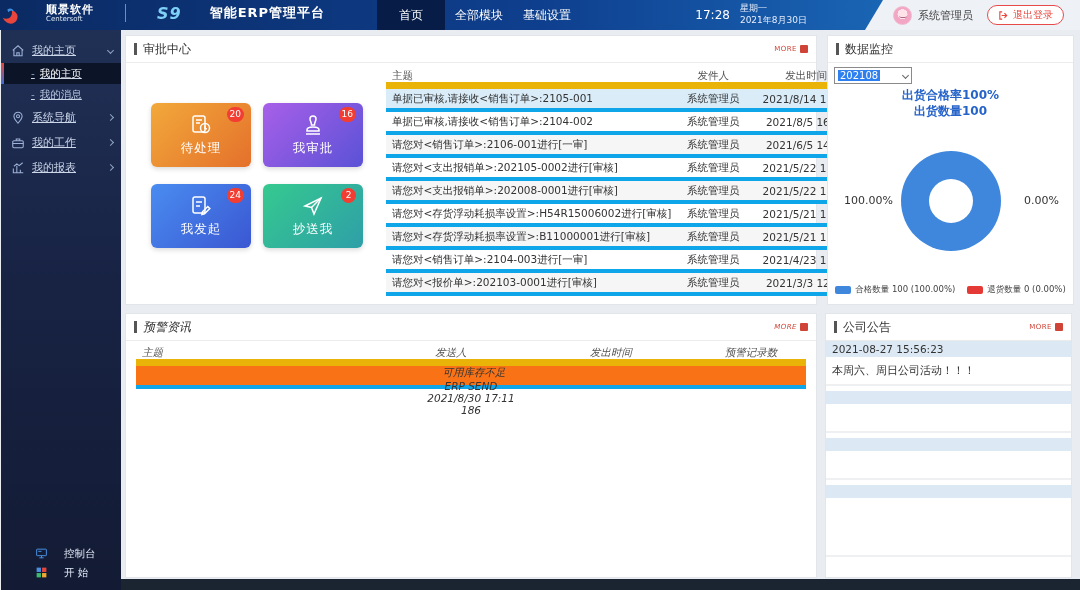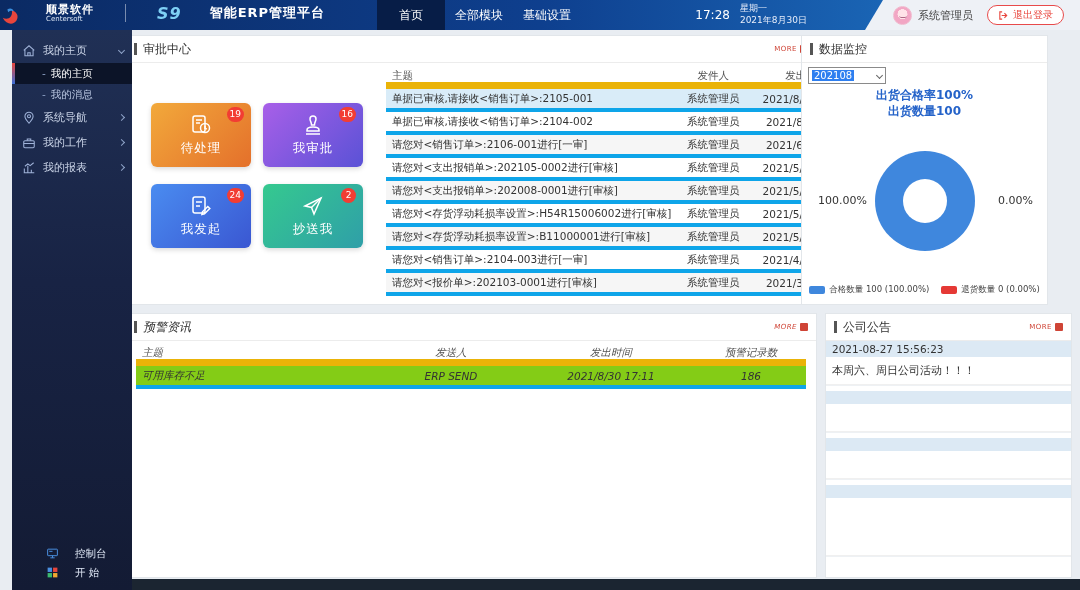--- a/index.html
+++ b/index.html
@@ -29,22 +29,22 @@
   .header-white{width:215px;height:30px;background:#eef1f6;clip-path:polygon(18px 0,100% 0,100% 100%,0 100%);
     display:flex;align-items:center;gap:6px;padding-left:28px;color:#333;}
   .avatar{width:19px;height:19px;border-radius:50%;background:radial-gradient(circle at 50% 42%,#ffe3e8 0 38%,#f2a6c4 39% 100%);
     border:1px solid #f0b8cc;position:relative;}
   .avatar::after{content:"";position:absolute;left:5px;top:7px;width:8px;height:3px;
     border-bottom:1px solid #b06a86;border-radius:50%;}
   .user-name{font-size:11px;color:#444;}
   .logout-btn{margin-left:8px;display:flex;align-items:center;gap:4px;border:1px solid #e84a4a;
     border-radius:11px;height:20px;padding:0 10px;color:#e8453c;font-size:10px;background:#fff;cursor:pointer;}
   
-  .sidebar{position:absolute;left:12px;top:30px;width:120px;height:560px;
-    background:linear-gradient(180deg,#203055 0%,#182344 45%,#131b34 100%);color:#cdd7ea;z-index:4;}
+  .sidebar{position:absolute;left:1px;top:30px;width:120px;height:560px;
+    background:linear-gradient(180deg,#203055 0%,#182344 45%,#131b34 100%);color:#cdd7ea;z-index:4;text-decoration:underline;}
   .side-menu{padding-top:8px;}
   .side-item{display:flex;align-items:center;gap:7px;height:25px;padding:0 8px 0 10px;cursor:pointer;font-size:11px;}
   .side-item svg{width:14px;height:14px;stroke:#9fb2d8;flex:none;}
   .side-item .lbl{flex:1;}
   .chev{width:5px;height:5px;border-right:1.4px solid #8fa3c8;border-bottom:1.4px solid #8fa3c8;display:inline-block;}
   .chev.down{transform:rotate(45deg);}
   .chev.right{transform:rotate(-45deg);}
   .side-sub{height:21px;line-height:21px;padding-left:30px;font-size:10.5px;color:#b9c6e0;cursor:pointer;position:relative;}
   .side-sub::before{content:"-";margin-right:5px;color:#8fa3c8;}
   .side-sub.active{background:#0c1428;color:#fff;}
@@ -84,23 +84,23 @@
   .v-scroll .arr.up{top:3px;transform:rotate(-135deg);}
   .v-scroll .arr.dn{bottom:3px;transform:rotate(45deg);}
   .v-thumb{position:absolute;left:0;width:7px;height:16px;background:#3f87dd;top:78%;}
   
   .panel-alerts{left:125px;top:313px;width:692px;height:265px;font-style:italic;}
   .alert-table{margin:5px 10px;font-size:10.5px;}
   .tr .a-subj{flex:1;padding-left:6px;}
   .tr .a-sender{width:150px;text-align:center;flex:none;}
   .tr .a-time{width:170px;text-align:center;flex:none;}
   .tr .a-count{width:110px;text-align:center;flex:none;}
-  .tr.row.alert-sel{background:#84cc16;}
-  
-  .panel-monitor{left:801px;top:35px;width:247px;height:270px;}
+  .tr.row.alert-sel{background:#f97316;flex-direction:column;}
+  
+  .panel-monitor{left:827px;top:35px;width:247px;height:270px;}
   .monitor-body{position:relative;height:241px;}
   .select{position:absolute;left:6px;top:4px;width:78px;height:17px;border:1px solid #8a8a8a;background:#fff;
     display:flex;align-items:center;padding:0 3px;cursor:pointer;}
   .sel-val{background:#2e7ff0;color:#fff;font-size:10px;padding:0 2px;}
   .sel-chev{margin-left:auto;width:5px;height:5px;border-right:1.3px solid #666;border-bottom:1.3px solid #666;transform:rotate(45deg);}
   .metric{position:absolute;width:100%;text-align:center;color:#2563c9;font-weight:bold;font-size:12px;}
   .metric.m1{top:24px;}
   .metric.m2{top:40px;}
   .donut{position:absolute;left:73px;top:88px;width:100px;height:100px;border-radius:50%;}
   .donut-hole{position:absolute;left:28px;top:28px;width:44px;height:44px;border-radius:50%;background:#fff;}
@@ -224,21 +224,21 @@
     <span class="panel-title">审批中心</span>
     <span class="more">
       <span>MORE</span>
       <span class="more-box"></span>
     </span>
   </div>
   <div class="approval-body">
     <div class="tiles-wrap">
       <div class="tiles-grid">
         <div class="tile" style="background: linear-gradient(135deg, rgb(242, 169, 59), rgb(228, 112, 43));">
-          <span class="badge">19</span>
+          <span class="badge">20</span>
           <svg viewBox="0 0 24 24" fill="none" stroke-width="1.5">
               <rect x="4" y="3" width="12" height="16" rx="2"></rect>
               <path d="M7 7h6M7 10h4"></path>
               <circle cx="16" cy="15" r="4.5"></circle>
               <path d="M16 12.8v2.4l1.8 1"></path>
             </svg>
           <span class="t-label">待处理</span>
         </div>
         <div class="tile" style="background: linear-gradient(135deg, rgb(168, 95, 232), rgb(90, 82, 214));">
           <span class="badge">16</span>

